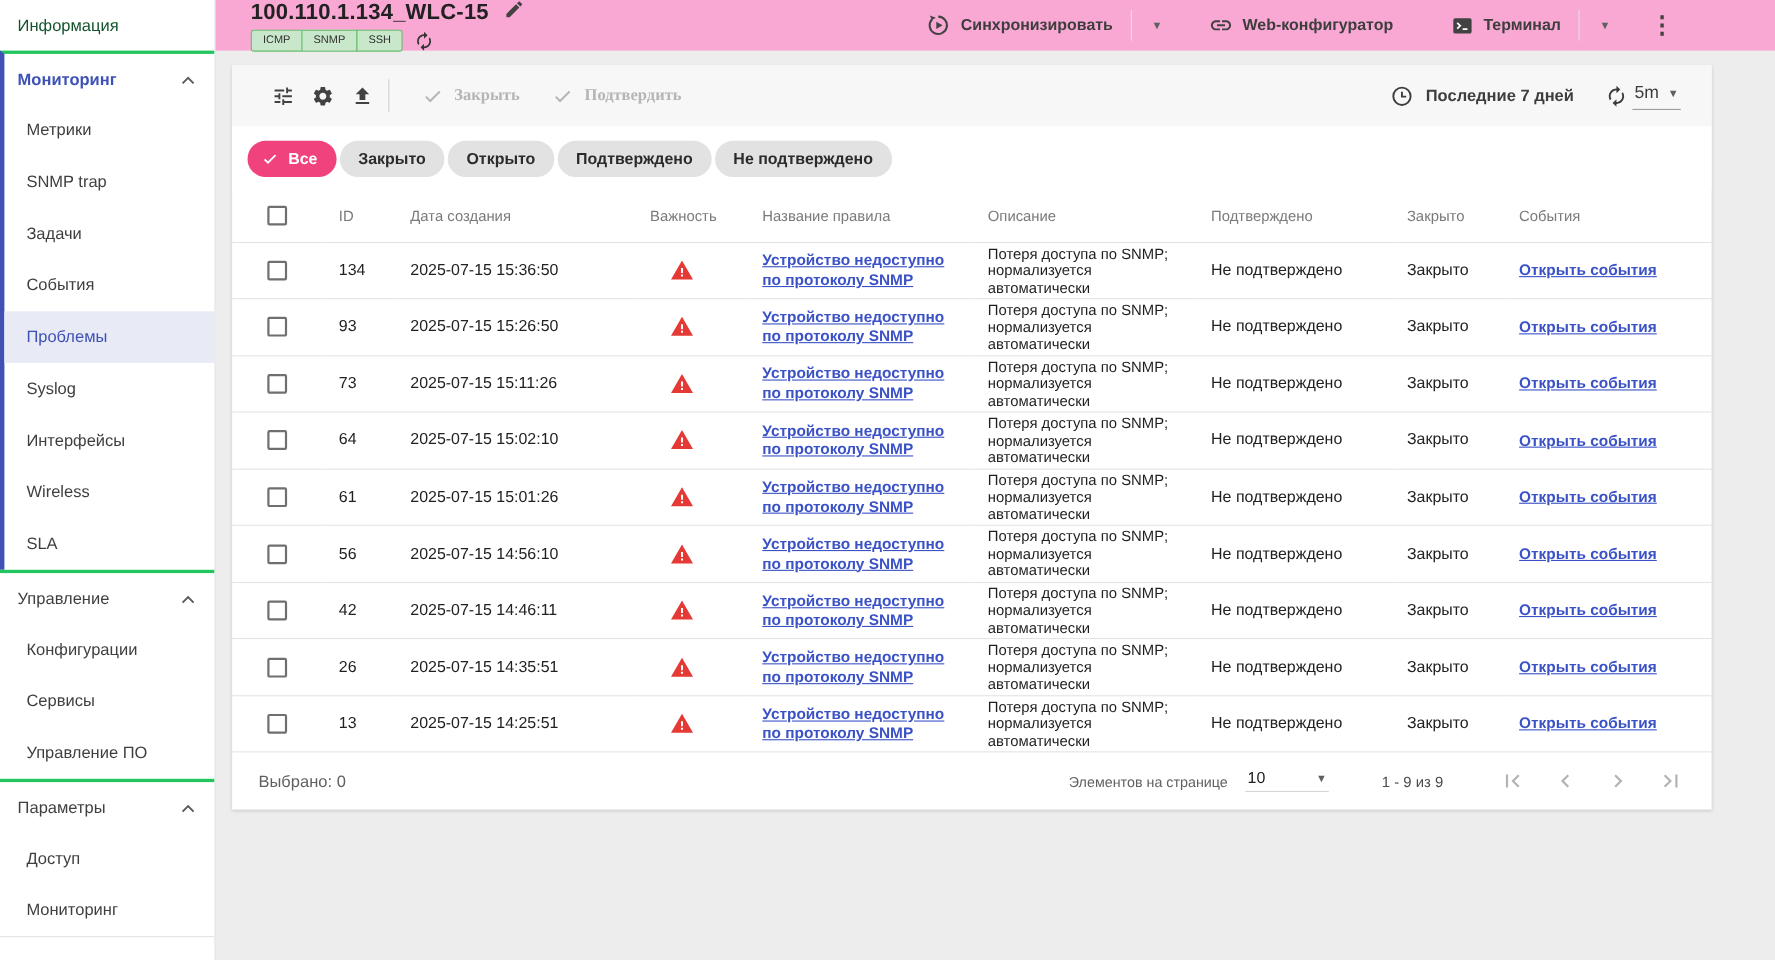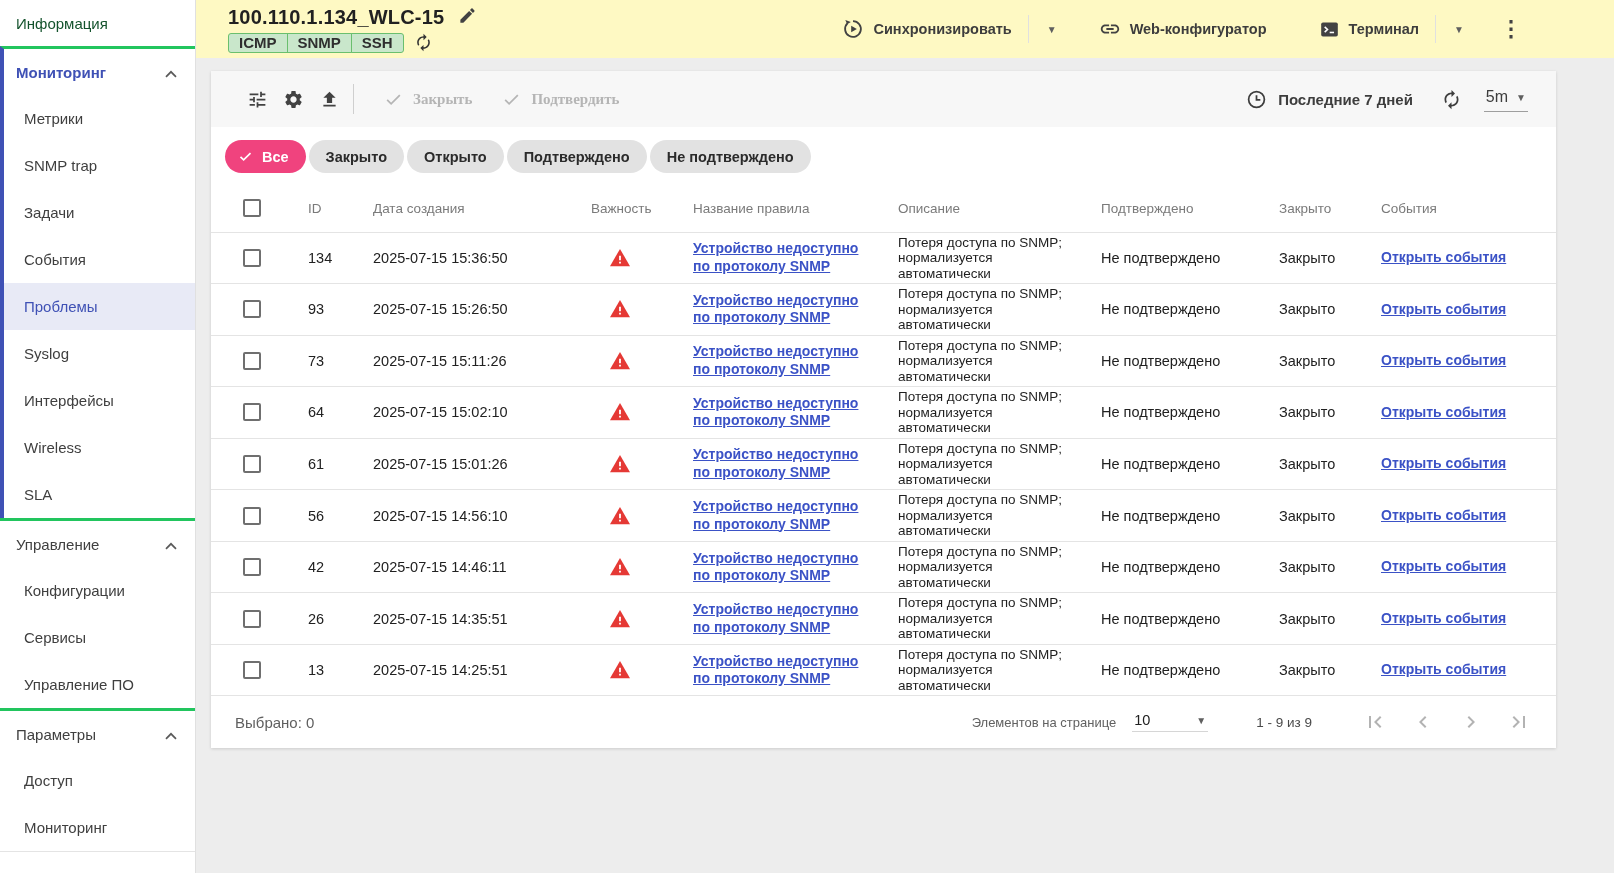--- a/index.html
+++ b/index.html
@@ -14,47 +14,47 @@
   .sb-group.hl { border-left:4px solid #3f51b5; }
   .sb-hdr { height:46px; display:flex; align-items:center; justify-content:space-between; padding:0 18px 0 16px; font-size:15px; color:#404040; cursor:pointer; }
   .sb-group.hl > .sb-hdr { padding-left:12px; color:#3f51b5; font-weight:700; }
   .sb-item { height:47px; display:flex; align-items:center; padding-left:24px; font-size:15px; color:#3f3f3f; cursor:pointer; }
   .sb-group.hl .sb-item { padding-left:20px; }
   .sb-item.sel { background:#e8eaf6; color:#3f51b5; }
   .sb-bottom-divider { border-top:1px solid #e4e4e4; }
 
   
   .main { flex:1; display:flex; flex-direction:column; }
-  .topbar { height:58px; background:#fef9c3; display:flex; justify-content:space-between; align-items:center; padding-left:32px; }
+  .topbar { height:46px; background:#f9a8d4; display:flex; justify-content:space-between; align-items:center; padding-left:32px; }
   .title-block { display:flex; flex-direction:column; justify-content:center; gap:4px; }
   .title-row { display:flex; align-items:center; gap:14px; }
   .page-title { font-size:20px; font-weight:700; color:#212121; letter-spacing:.2px; }
   .badges { display:flex; align-items:center; gap:10px; }
   .badge-strip { display:flex; }
-  .badge { font-size:15px; font-weight:700; color:#2f2f2f; background:#c9e7cb; border:1px solid #6abf6e; padding:2px 10px; line-height:14px; }
+  .badge { font-size:10px; font-weight:400; color:#2f2f2f; background:#c9e7cb; border:1px solid #6abf6e; padding:2px 10px; line-height:14px; }
   .badge + .badge { margin-left:-1px; }
   .badge:first-child { border-radius:3px 0 0 3px; }
   .badge:last-child { border-radius:0 3px 3px 0; }
   .tb-actions { display:flex; align-items:center; padding-right:86px; }
   .act-btn { display:flex; align-items:center; gap:9px; font-size:14.5px; font-weight:700; color:#3d3d3d; cursor:pointer; padding:6px 6px; }
   .vdiv { width:1px; height:28px; background:#e0e0e0; margin:0 10px; }
   .caret { font-size:10px; color:#5f5f5f; cursor:pointer; padding:4px 8px; }
   .kebab { font-size:22px; font-weight:700; color:#424242; cursor:pointer; padding:0 6px; margin-left:22px; letter-spacing:0; }
   .gap28 { width:28px; } .gap40 { width:40px; }
 
   
   .card { margin:13px 58px 0 15px; width:1345px; background:#fff; box-shadow:0 1px 3px rgba(0,0,0,.14); }
   .toolbar { height:56px; background:#f7f7f7; display:flex; align-items:center; justify-content:space-between; padding:0 28px; }
   .tool-left { display:flex; align-items:center;font-family:Liberation Serif, serif; }
   .icon-btn { width:36px; height:36px; display:flex; align-items:center; justify-content:center; cursor:pointer; }
   .tb-divider { width:1px; height:30px; background:#cfcfcf; margin:0 14px 0 6px; }
   .dis-btn { display:flex; align-items:center; gap:10px; font-size:15px; font-weight:700; color:#b5b5b5; margin-left:16px; cursor:default; }
   .tool-right { display:flex; align-items:center; }
   .range-btn { display:flex; align-items:center; gap:11px; font-size:15px; font-weight:700; color:#3d3d3d; cursor:pointer; }
-  .interval { display:flex; align-items:center; gap:22px; margin-left:28px; cursor:pointer; }
+  .interval { display:flex; align-items:center; gap:4px; margin-left:28px; cursor:pointer; }
   .interval-txt { display:flex; align-items:center; gap:8px; border-bottom:1px solid #9e9e9e; padding:2px 2px 5px 2px; font-size:16px; color:#3d3d3d; }
 
   
   .chips { display:flex; align-items:center; gap:3px; padding:13px 14px 12px 14px; background:#fff; }
   .chip { height:33px; display:flex; align-items:center; padding:0 17px; border-radius:17px; background:#e2e2e2; color:#2b2b2b; font-size:14.5px; font-weight:700; cursor:pointer; }
   .chip.active { background:#f0437e; color:#fff; padding-left:13px; gap:9px; }
 
   
   table { width:100%; border-collapse:collapse; table-layout:fixed; }
   th { font-size:13.5px; font-weight:400; color:#7a7a7a; text-align:left; height:47px; padding:0 6px 0 12px; vertical-align:middle; }

